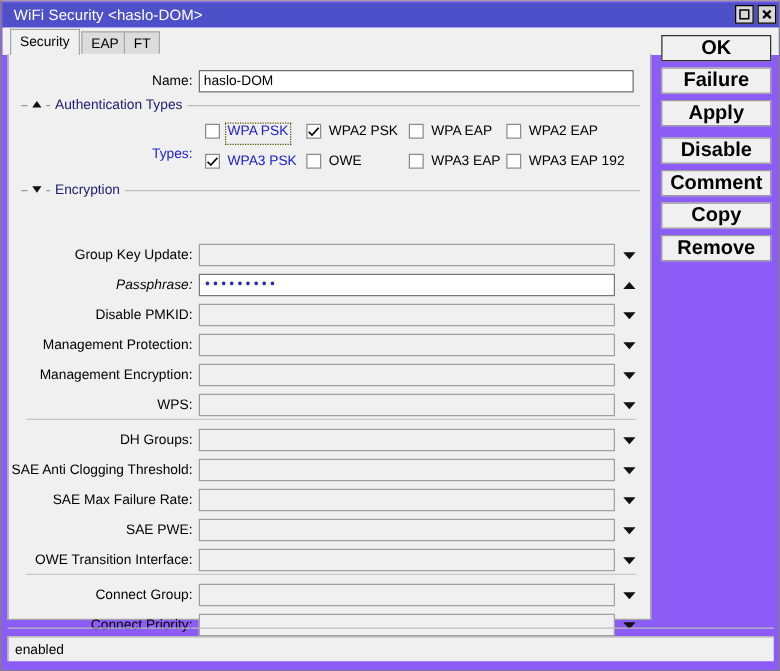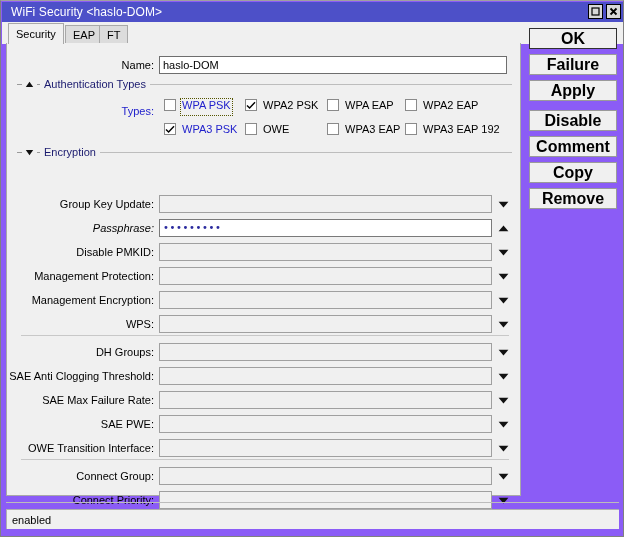--- a/index.html
+++ b/index.html
@@ -319,21 +319,21 @@
       <span class="tri">
         <svg width="9" height="7" viewBox="0 0 9 7">
             <path d="M4.5 0.8 L8.2 6 L0.8 6 Z" fill="#111"></path>
           </svg>
       </span>
       <span class="dot"></span>
       <span class="gtitle">Authentication Types</span>
       <span class="gline"></span>
     </div>
 
-    <div class="types-lbl" style="top:62px; left:0; width:152px; padding-right:5px; box-sizing:border-box;">Types:</div>
+    <div class="types-lbl" style="top:74px; left:0; width:152px; padding-right:5px; box-sizing:border-box;">Types:</div>
 
     <div class="cb-row" style="top:56px; left:0; width:505px;">
       <div class="cb" style="left:157px;">
         <span class="box"></span>
         <span class="cb-label blue focus">WPA PSK</span>
       </div>
       <div class="cb" style="left:238px;">
         <span class="box">
           <svg width="10" height="9" viewBox="0 0 10 9">
               <path d="M1 4.4 L3.6 7 L9 1.2" fill="none" stroke="#000" stroke-width="1.4"></path>

